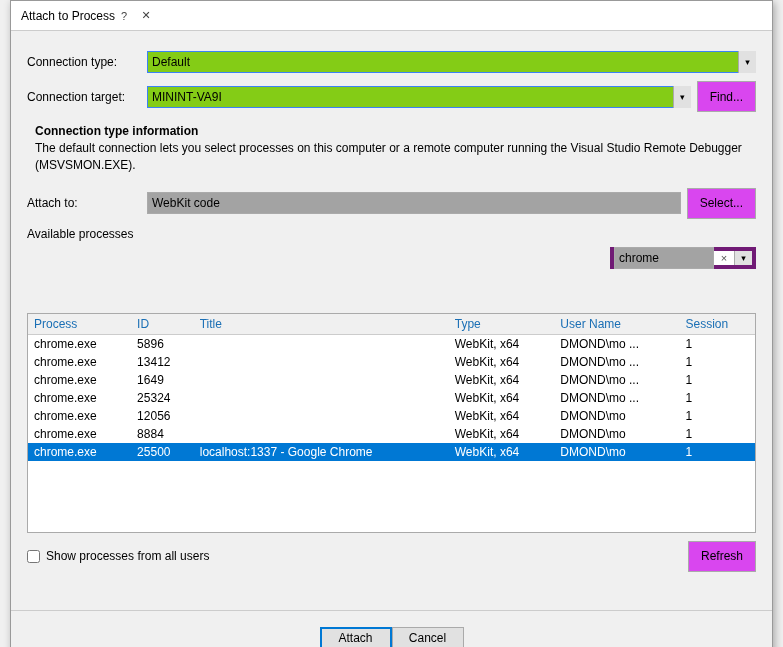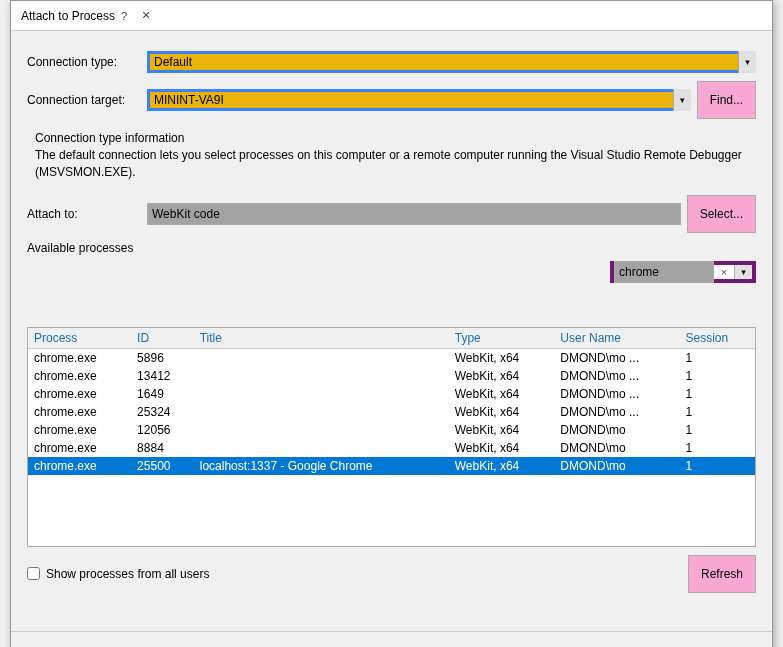--- a/index.html
+++ b/index.html
@@ -69,22 +69,22 @@
       align-items: center;
       gap: 6px;
     }
     .select-wrapper {
       flex: 1;
       position: relative;
     }
     select {
       width: 100%;
       height: 22px;
-      border: 3px solid #3b82f6;
-      background: #eab308;
+      border: 1px solid #3b82f6;
+      background: #84cc16;
       padding: 1px 4px;
       font-size: 12px;
       appearance: none;
       -webkit-appearance: none;
       cursor: pointer;
     }
     .select-arrow {
       position: absolute;
       right: 0;
       top: 0;
@@ -106,36 +106,36 @@
     }
     input[type="text"] {
       flex: 1;
       height: 22px;
       border: 1px solid #aaa;
       padding: 1px 4px;
       font-size: 12px;
       background: #a3a3a3;
     }
     .btn {
-      height: 38px;
+      height: 31px;
       padding: 0 12px;
       border: 1px solid #aaa;
-      background: #f9a8d4;
+      background: #d946ef;
       cursor: pointer;
       font-size: 12px;
       white-space: nowrap;
     }
     .info-box {
       background: #f0f0f0;
       border: none;
       margin-bottom: 10px;
       padding: 4px 0 4px 8px;
     }
     .info-box-title {
-      font-weight: 400;
+      font-weight: 700;
       color: #000;
       margin-bottom: 2px;
     }
     .info-box-text {
       color: #000000;
       line-height: 1.4;
     }
     .available-processes {
       margin-bottom: 6px;
     }

